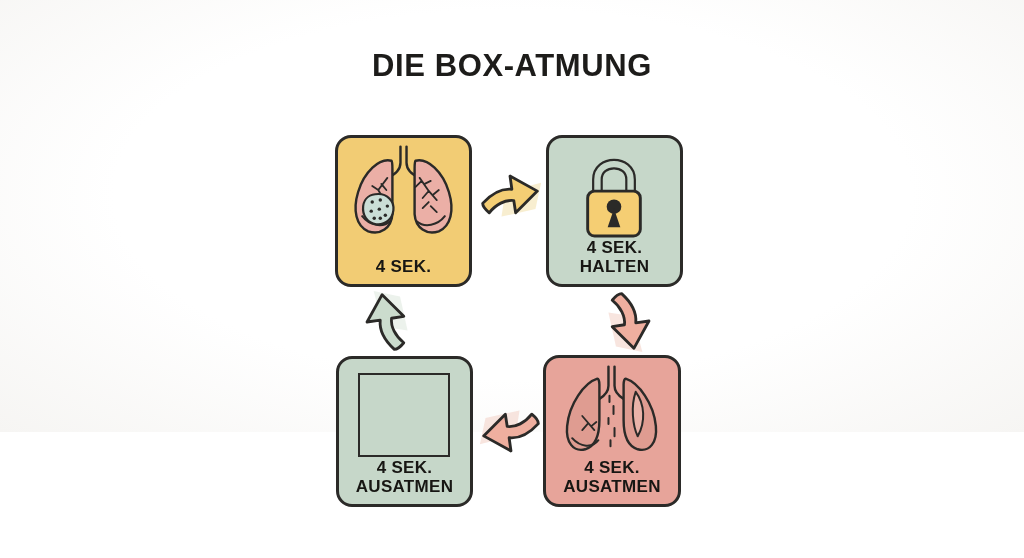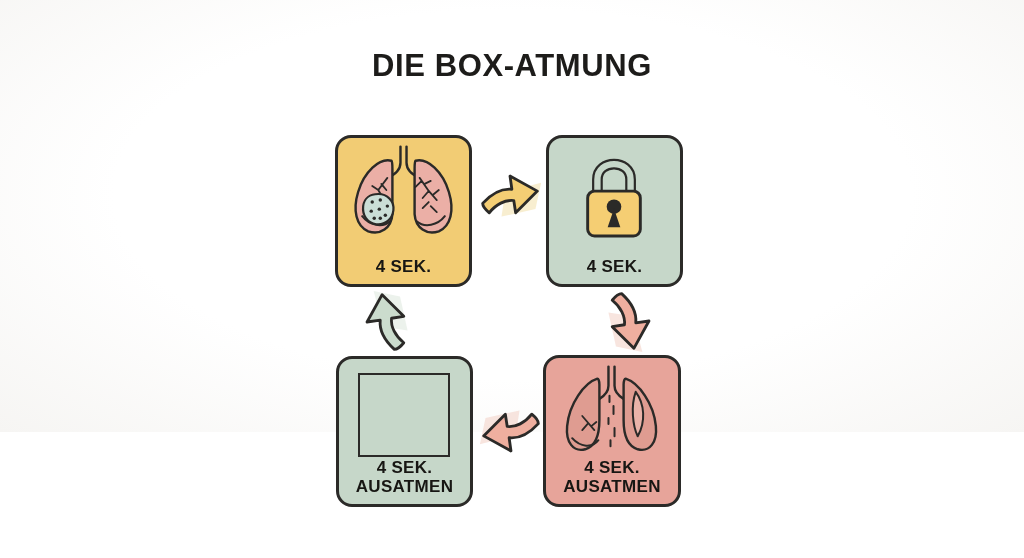--- a/index.html
+++ b/index.html
@@ -93,20 +93,21 @@
   <div class="step-box box-tr">
     <svg class="icon-lock" viewBox="0 0 80 100">
       <path d="M23 52 V34 C23 13 57 13 57 34 V52" fill="none" stroke="#2b2a28" stroke-width="11"></path>
       <path d="M23 52 V34 C23 13 57 13 57 34 V52" fill="none" stroke="#c6d7c9" stroke-width="6.5"></path>
       <rect x="13" y="46" width="54" height="46" rx="7" fill="#f5ce73" stroke="#2b2a28" stroke-width="3"></rect>
       <circle cx="40" cy="62" r="7.5" fill="#2b2a28"></circle>
       <path d="M40 64 L33.5 83 L46.5 83 Z" fill="#2b2a28"></path>
     </svg>
     <div class="step-label">
       <div>4 SEK.</div>
+      <div>HALTEN</div>
     </div>
   </div>
 
   <div class="step-box box-br">
     <svg class="icon-lungs" viewBox="0 0 118 100">
       <g stroke="#2b2a28" stroke-width="2.4" stroke-linecap="round" stroke-linejoin="round">
         <path d="M56 3 V22 C56 28 52 32 47 35" fill="none"></path>
         <path d="M62 3 V22 C62 28 66 32 71 35" fill="none"></path>
         <path fill="#df9c91" d="M45 15 C32 19 17 40 15 62 C13.5 78 21 88 33 85 C43 82 47 70 47 56 L47 21 C47 17 46 15 45 15 Z"></path>
         <path fill="#df9c91" d="M73 15 C86 19 101 40 103 62 C104.5 78 97 88 85 85 C75 82 71 70 71 56 L71 21 C71 17 72 15 73 15 Z"></path>

